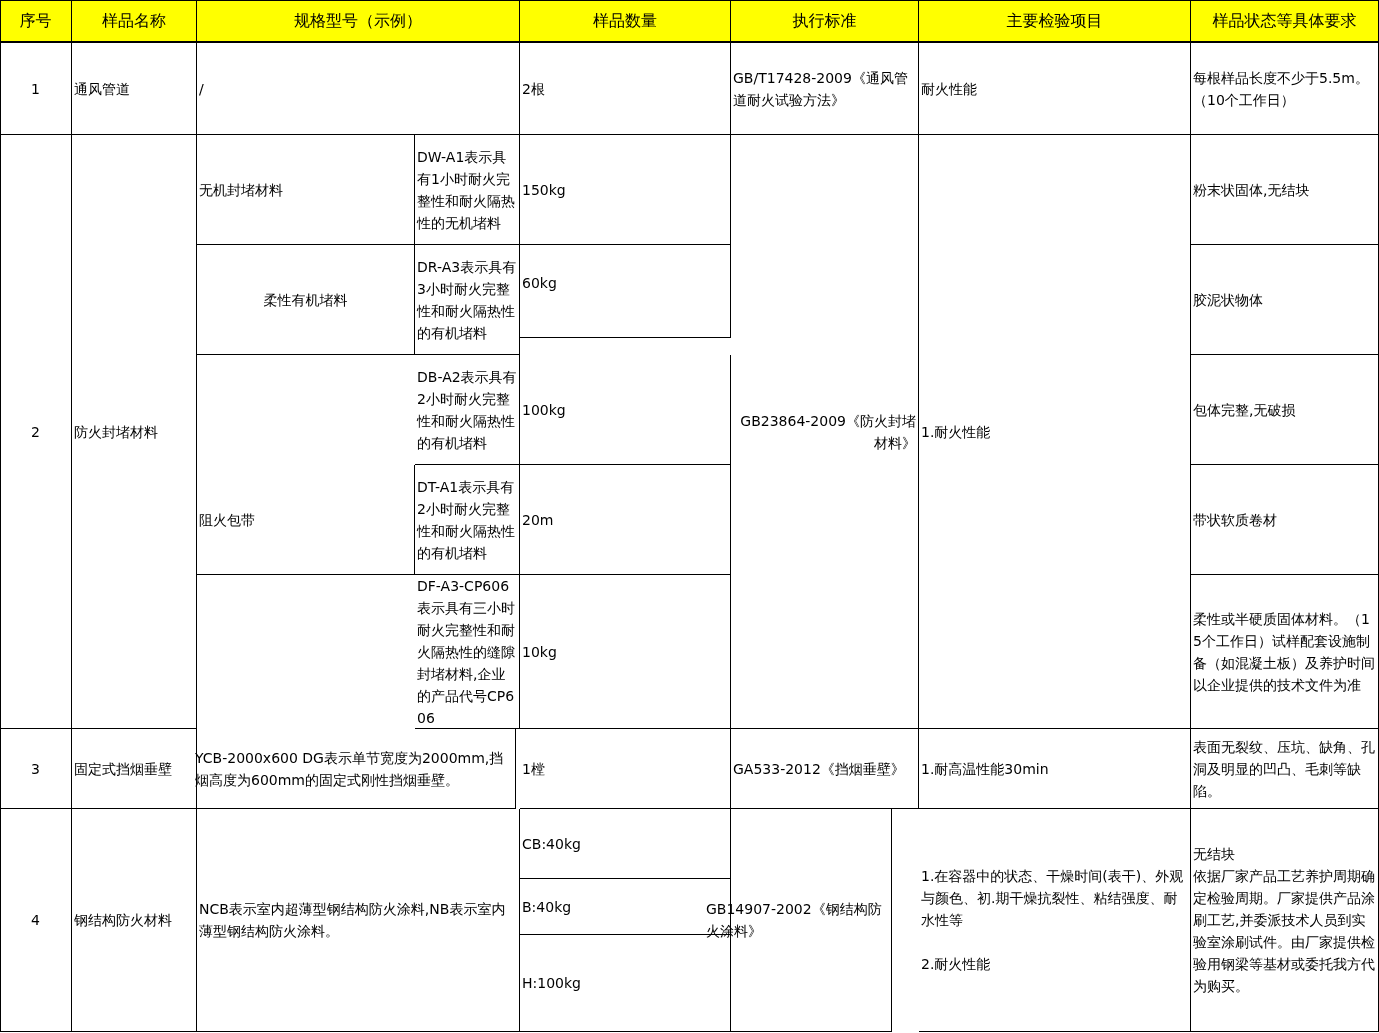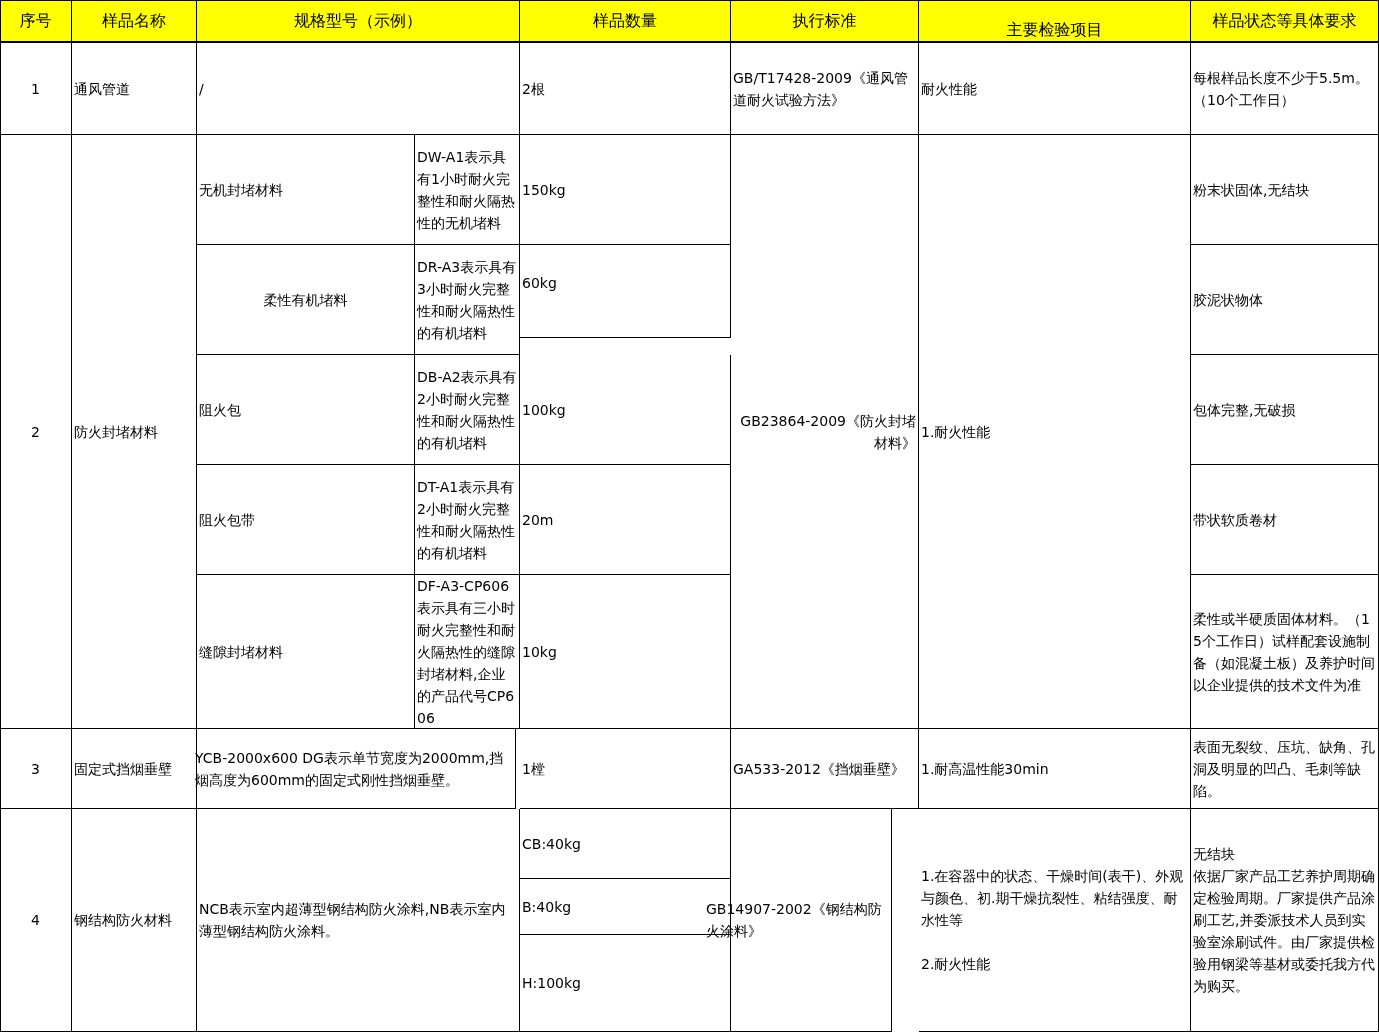--- a/index.html
+++ b/index.html
@@ -14,21 +14,21 @@
 </head>
 <body>
 
 <div class="sheet">
 
   <div class="cell hdr" style="left:0;top:0;width:72px;height:43px;"><span>序号</span></div>
   <div class="cell hdr" style="left:72px;top:0;width:125px;height:43px;"><span>样品名称</span></div>
   <div class="cell hdr" style="left:197px;top:0;width:323px;height:43px;"><span>规格型号（示例）</span></div>
   <div class="cell hdr" style="left:520px;top:0;width:211px;height:43px;"><span>样品数量</span></div>
   <div class="cell hdr" style="left:731px;top:0;width:188px;height:43px;"><span>执行标准</span></div>
-  <div class="cell hdr" style="left:919px;top:0;width:272px;height:43px;align-items:flex-end;"><span>主要检验项目</span></div>
+  <div class="cell hdr" style="left:919px;top:0;width:272px;height:43px;"><span>主要检验项目</span></div>
   <div class="cell hdr" style="left:1191px;top:0;width:188px;height:43px;"><span>样品状态等具体要求</span></div>
 
   <div class="cell center" style="left:0;top:43px;width:72px;height:92px;"><span>1</span></div>
   <div class="cell" style="left:72px;top:43px;width:125px;height:92px;"><span>通风管道</span></div>
   <div class="cell" style="left:197px;top:43px;width:323px;height:92px;"><span>/</span></div>
   <div class="cell" style="left:520px;top:43px;width:211px;height:92px;"><span>2根</span></div>
   <div class="cell" style="left:731px;top:43px;width:188px;height:92px;"><span>GB/T17428-2009《通风管道耐火试验方法》</span></div>
   <div class="cell" style="left:919px;top:43px;width:272px;height:92px;"><span>耐火性能</span></div>
   <div class="cell" style="left:1191px;top:43px;width:188px;height:92px;"><span>每根样品长度不少于5.5m。（10个工作日）</span></div>
 
@@ -40,31 +40,29 @@
   <div class="cell" style="left:197px;top:135px;width:218px;height:110px;"><span>无机封堵材料</span></div>
   <div class="cell" style="left:415px;top:135px;width:105px;height:110px;"><span>DW-A1表示具有1小时耐火完整性和耐火隔热性的无机堵料</span></div>
   <div class="cell" style="left:520px;top:135px;width:211px;height:110px;"><span>150kg</span></div>
   <div class="cell" style="left:1191px;top:135px;width:188px;height:110px;"><span>粉末状固体,无结块</span></div>
 
   <div class="cell" style="left:197px;top:245px;width:218px;height:110px;justify-content:center;"><span>柔性有机堵料</span></div>
   <div class="cell" style="left:415px;top:245px;width:105px;height:110px;"><span>DR-A3表示具有3小时耐火完整性和耐火隔热性的有机堵料</span></div>
   <div class="cell" style="left:520px;top:228px;width:211px;height:110px;"><span>60kg</span></div>
   <div class="cell" style="left:1191px;top:245px;width:188px;height:110px;"><span>胶泥状物体</span></div>
 
-  <div class="cell" style="left:197px;top:355px;width:218px;height:110px;"><span>阻火包</span></div>
   <div class="cell" style="left:415px;top:355px;width:105px;height:110px;"><span>DB-A2表示具有2小时耐火完整性和耐火隔热性的有机堵料</span></div>
   <div class="cell" style="left:520px;top:355px;width:211px;height:110px;"><span>100kg</span></div>
   <div class="cell" style="left:1191px;top:355px;width:188px;height:110px;"><span>包体完整,无破损</span></div>
 
   <div class="cell" style="left:197px;top:465px;width:218px;height:110px;"><span>阻火包带</span></div>
   <div class="cell" style="left:415px;top:465px;width:105px;height:110px;"><span>DT-A1表示具有2小时耐火完整性和耐火隔热性的有机堵料</span></div>
   <div class="cell" style="left:520px;top:465px;width:211px;height:110px;"><span>20m</span></div>
   <div class="cell" style="left:1191px;top:465px;width:188px;height:110px;"><span>带状软质卷材</span></div>
 
-  <div class="cell" style="left:197px;top:575px;width:218px;height:154px;"><span>缝隙封堵材料</span></div>
   <div class="cell" style="left:415px;top:575px;width:105px;height:154px;"><span>DF-A3-CP606表示具有三小时耐火完整性和耐火隔热性的缝隙封堵材料,企业的产品代号CP606</span></div>
   <div class="cell" style="left:520px;top:575px;width:211px;height:154px;"><span>10kg</span></div>
   <div class="cell" style="left:1191px;top:575px;width:188px;height:154px;"><span>柔性或半硬质固体材料。（15个工作日）试样配套设施制备（如混凝土板）及养护时间以企业提供的技术文件为准</span></div>
 
   <div class="cell center" style="left:0;top:729px;width:72px;height:80px;"><span>3</span></div>
   <div class="cell" style="left:72px;top:729px;width:125px;height:80px;"><span>固定式挡烟垂壁</span></div>
   <div class="cell" style="left:193px;top:729px;width:323px;height:80px;"><span>YCB-2000x600 DG表示单节宽度为2000mm,挡烟高度为600mm的固定式刚性挡烟垂壁。</span></div>
   <div class="cell" style="left:520px;top:729px;width:211px;height:80px;"><span>1樘</span></div>
   <div class="cell" style="left:731px;top:729px;width:188px;height:80px;"><span>GA533-2012《挡烟垂壁》</span></div>
   <div class="cell" style="left:919px;top:729px;width:272px;height:80px;"><span>1.耐高温性能30min</span></div>

